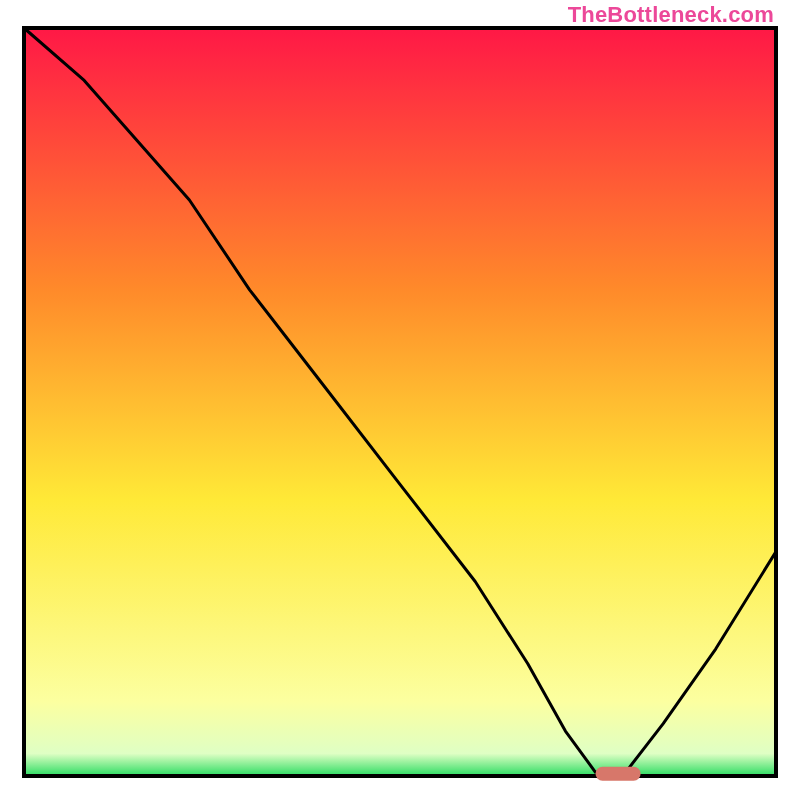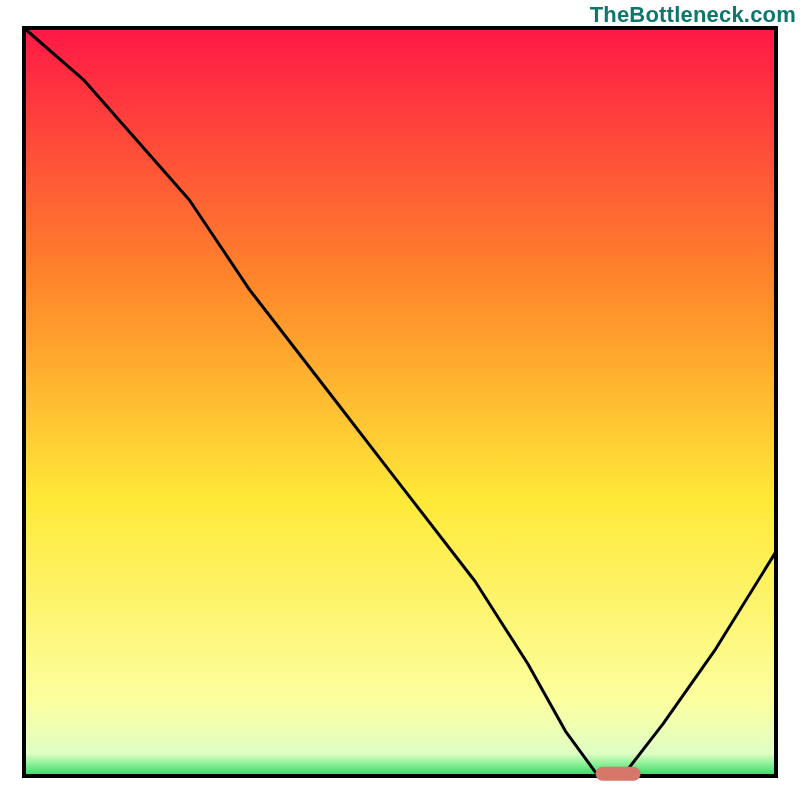--- a/index.html
+++ b/index.html
@@ -12,24 +12,24 @@
     font-family: Arial, Helvetica, sans-serif;
   }
   .wrap {
     position: relative;
     width: 800px;
     height: 800px;
   }
   .watermark {
     position: absolute;
     top: 2px;
-    right: 4px;
+    right: 26px;
     font-size: 22px;
     font-weight: 600;
-    color: #0f766e;
+    color: #ec4899;
     letter-spacing: 0.2px;
     z-index: 10;
   }
   svg {
     display: block;
   }
 </style>
 </head>
 <body>
 

